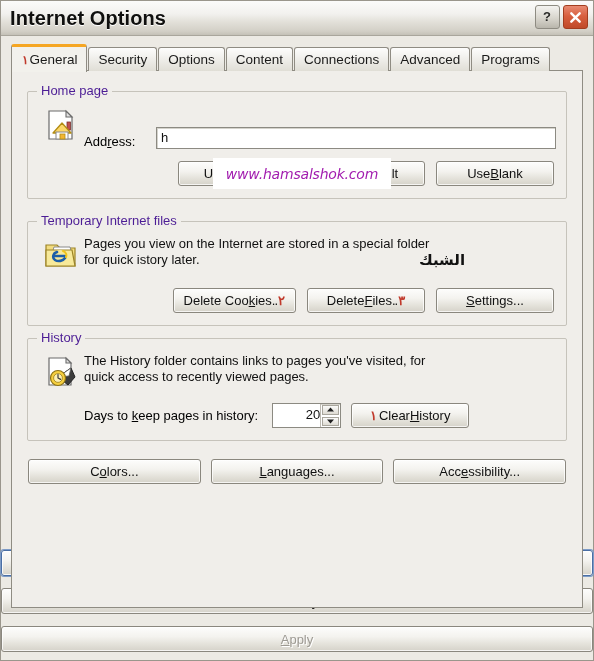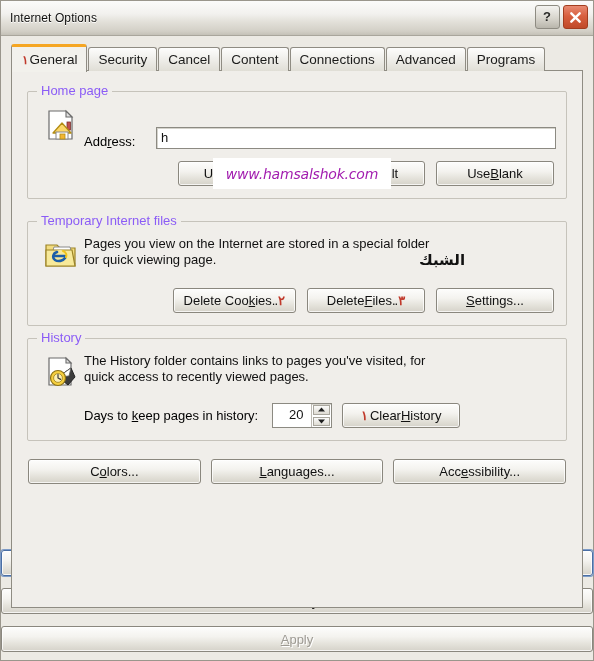--- a/index.html
+++ b/index.html
@@ -32,22 +32,22 @@
     position: relative;
     height: 34px;
     background: linear-gradient(to bottom,
         #fbfbfa 0%, #f2f1ee 38%, #e3e1da 60%, #d3d0c7 88%, #c4c1b7 100%);
     border-bottom: 1px solid #a9a69c;
     display: flex;
     align-items: center;
   }
   .title-text {
     margin-left: 9px;
-    font-size: 12px;
-    font-weight: normal;
+    font-size: 20px;
+    font-weight: bold;
     letter-spacing: .1px;
     color: #10100f;
     text-shadow: 0 1px 0 #ffffff;
   }
   .title-btns {
     position: absolute;
     right: 5px;
     top: 4px;
     display: flex;
     gap: 3px;
@@ -134,21 +134,21 @@
     margin: 10px 3px 0 3px;
     padding: 14px 10px 12px 10px;
     box-sizing: border-box;
   }
   .group > .legend {
     position: absolute;
     top: -9px;
     left: 9px;
     padding: 0 4px;
     background: #f0eeea;
-    color: #8b5cf6;
+    color: #4c1d95;
     font-size: 13px;
     white-space: nowrap;
   }
   .grow { display: flex; align-items: flex-start; }
   .gicon {
     width: 46px;
     min-width: 46px;
     padding-top: 2px;
     display: flex;
     justify-content: center;
@@ -232,22 +232,22 @@
     align-items: stretch;
     height: 23px;
     border: 1px solid #8c8a82;
     background: #fff;
     box-shadow: inset 1px 1px 0 #d5d3cc;
   }
   .spin-val {
     width: 30px;
     font-size: 13px;
     line-height: 21px;
-    text-align: center;
-    padding-left: 8px;
+    text-align: right;
+    padding-left: 17px;
     background: #ffffff;
     color: #111;
   }
   .spin-btns {
     width: 19px;
     display: flex;
     flex-direction: column;
     border-left: 1px solid #bdbab2;
   }
   .spin-b {
@@ -340,21 +340,21 @@
     </div>
   </div>
 
   <div class="client">
 
     <div class="tabstrip">
       <div class="tab selected">
         <span class="redmark">١</span><span>General</span>
       </div>
       <div class="tab">Security</div>
-      <div class="tab">Cancel</div>
+      <div class="tab">Options</div>
       <div class="tab">Content</div>
       <div class="tab">Connections</div>
       <div class="tab">Advanced</div>
       <div class="tab">Programs</div>
     </div>
 
     <div class="tabpage">
 
       <div class="group">
         <div class="legend">Home page</div>
@@ -394,21 +394,21 @@
               <path d="M10 9 L26 9 L31 26 H5 Z" fill="#ffffff" stroke="#8a8a8a" stroke-width="1"></path>
               <path d="M2 12 H28 L31 28 H2 Z" fill="#f7e99a" stroke="#9c8426" stroke-width="1.2"></path>
               <circle cx="16" cy="19" r="7" fill="#f7e99a"></circle>
               <path d="M13 14 C9 15 8 20 11 22 C14 24 19 23 21 20" fill="none" stroke="#1c5fa8" stroke-width="2.6" stroke-linecap="round"></path>
               <path d="M10 18 H21" stroke="#1c5fa8" stroke-width="2.4" stroke-linecap="round"></path>
               <path d="M19 13 C22 14 23 17 22 19" fill="none" stroke="#f0c419" stroke-width="2" stroke-linecap="round"></path>
             </svg>
           </div>
           <div class="gcontent">
             <div class="desc">Pages you view on the Internet are stored in a special folder</div>
-            <div class="desc">for quick viewing page.</div>
+            <div class="desc">for quick istory later.</div>
             <div class="btnrow" style="margin-top:20px;">
               <div class="btn">Delete Coo<span class="u">k</span>ies<span style="letter-spacing:-1px">..</span><span class="redno">٢</span></div>
               <div class="btn">Delete <span class="u">F</span>iles<span style="letter-spacing:-1px">..</span><span class="redno">٣</span></div>
               <div class="btn"><span class="u">S</span>ettings...</div>
             </div>
           </div>
         </div>
       </div>
 
       <div class="group" style="margin-top:12px;">

